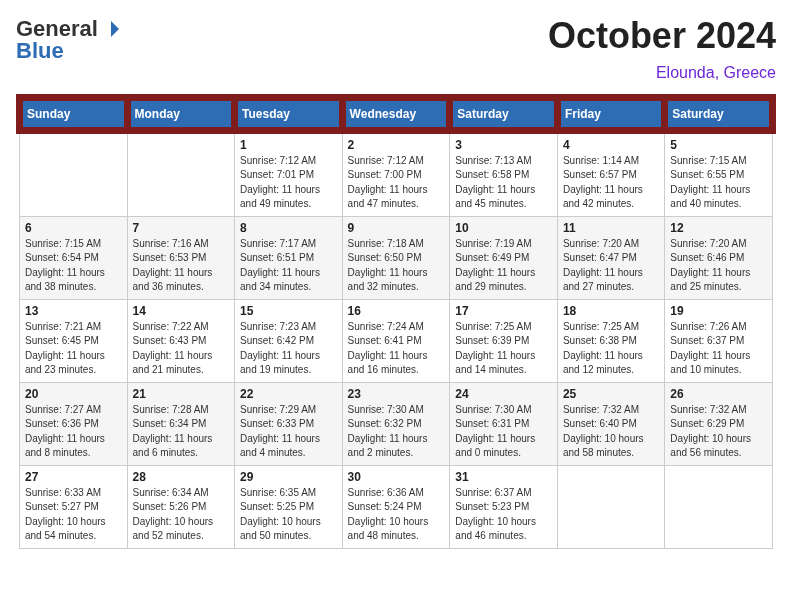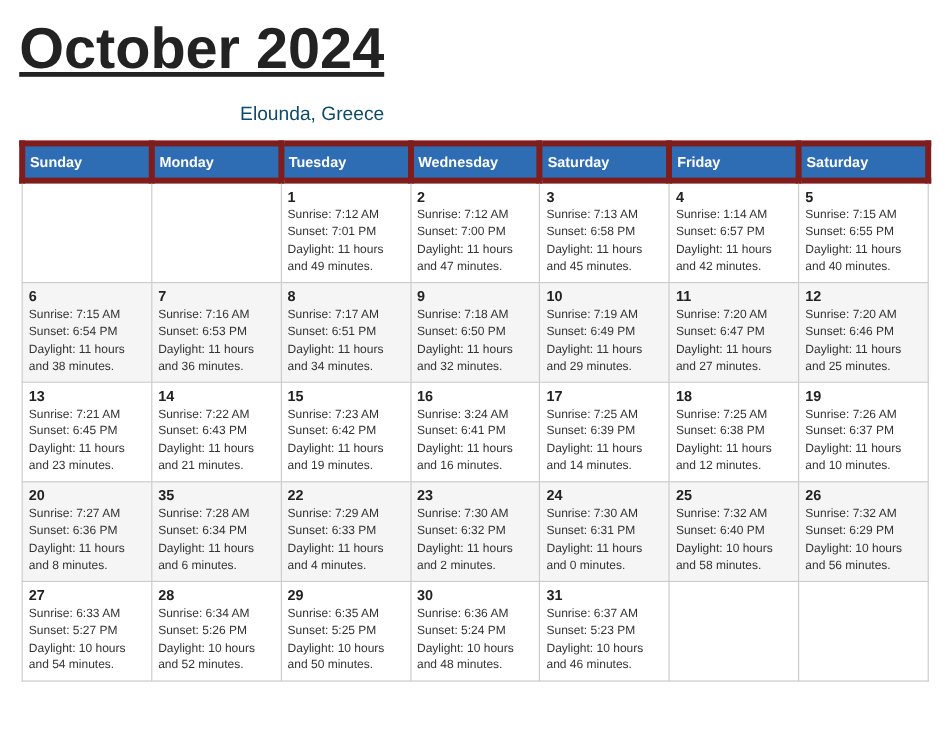--- a/index.html
+++ b/index.html
@@ -22,44 +22,43 @@
     }
     .logo {
       display: flex;
       flex-direction: column;
       align-items: flex-start;
     }
     .title-block {
       text-align: right;
     }
     .title-month {
-      font-size: 48px;
+      font-size: 36px;
       font-weight: bold;
       color: #222;
       line-height: 1.1;
-      text-decoration: underline;
     }
     .title-location {
       font-size: 16px;
-      color: #0c4a6e;
-      margin-top: 18px;
+      color: #6d28d9;
+      margin-top: 8px;
     }
     .calendar {
       width: 100%;
       border-collapse: collapse;
       font-size: 10.5px;
     }
     .calendar th {
       background-color: #2e6db4;
       color: #fff;
       padding: 6px 4px;
       text-align: left;
       font-size: 12px;
       font-weight: bold;
-      border: 5px solid #7f1d1d;
+      border: 7px solid #7f1d1d;
     }
     .calendar td {
       border: 1px solid #ccc;
       vertical-align: top;
       padding: 4px 5px;
       width: 108px;
       min-height: 80px;
       background: #fff;
     }
     .calendar tr:nth-child(even) td {
@@ -86,20 +85,29 @@
     
     .row-odd td { background: #fff; }
     .row-even td { background: #f0f0f0; }
     .row-odd td.empty-cell { background: #fff; }
   </style>
 </head>
 <body>
 
 <div class="container">
   <div class="header">
+    <div class="logo">
+      <div style="display:flex;align-items:center;gap:2px;">
+        <span style="font-size:22px;font-weight:bold;color:#333;">General</span>
+        <svg width="20" height="20" viewBox="0 0 20 20" style="margin-left:1px;">
+          <polygon points="10,2 18,10 10,18" fill="#2e6db4"></polygon>
+        </svg>
+      </div>
+      <span style="font-size:22px;font-weight:bold;color:#2e6db4;margin-top:-4px;">Blue</span>
+    </div>
     <div class="title-block">
       <div class="title-month">October 2024</div>
       <div class="title-location">Elounda, Greece</div>
     </div>
   </div>
 
   <table class="calendar">
     <thead>
       <tr>
         <th>Sunday</th>
@@ -204,21 +212,21 @@
 Daylight: 11 hours and 21 minutes.</div>
           </td>
           <td>
             <span class="day-num">15</span>
             <div class="day-info">Sunrise: 7:23 AM
 Sunset: 6:42 PM
 Daylight: 11 hours and 19 minutes.</div>
           </td>
           <td>
             <span class="day-num">16</span>
-            <div class="day-info">Sunrise: 3:24 AM
+            <div class="day-info">Sunrise: 7:24 AM
 Sunset: 6:41 PM
 Daylight: 11 hours and 16 minutes.</div>
           </td>
           <td>
             <span class="day-num">17</span>
             <div class="day-info">Sunrise: 7:25 AM
 Sunset: 6:39 PM
 Daylight: 11 hours and 14 minutes.</div>
           </td>
           <td>
@@ -235,21 +243,21 @@
           </td>
         </tr>
         <tr class="row-even">
           <td>
             <span class="day-num">20</span>
             <div class="day-info">Sunrise: 7:27 AM
 Sunset: 6:36 PM
 Daylight: 11 hours and 8 minutes.</div>
           </td>
           <td>
-            <span class="day-num">35</span>
+            <span class="day-num">21</span>
             <div class="day-info">Sunrise: 7:28 AM
 Sunset: 6:34 PM
 Daylight: 11 hours and 6 minutes.</div>
           </td>
           <td>
             <span class="day-num">22</span>
             <div class="day-info">Sunrise: 7:29 AM
 Sunset: 6:33 PM
 Daylight: 11 hours and 4 minutes.</div>
           </td>

